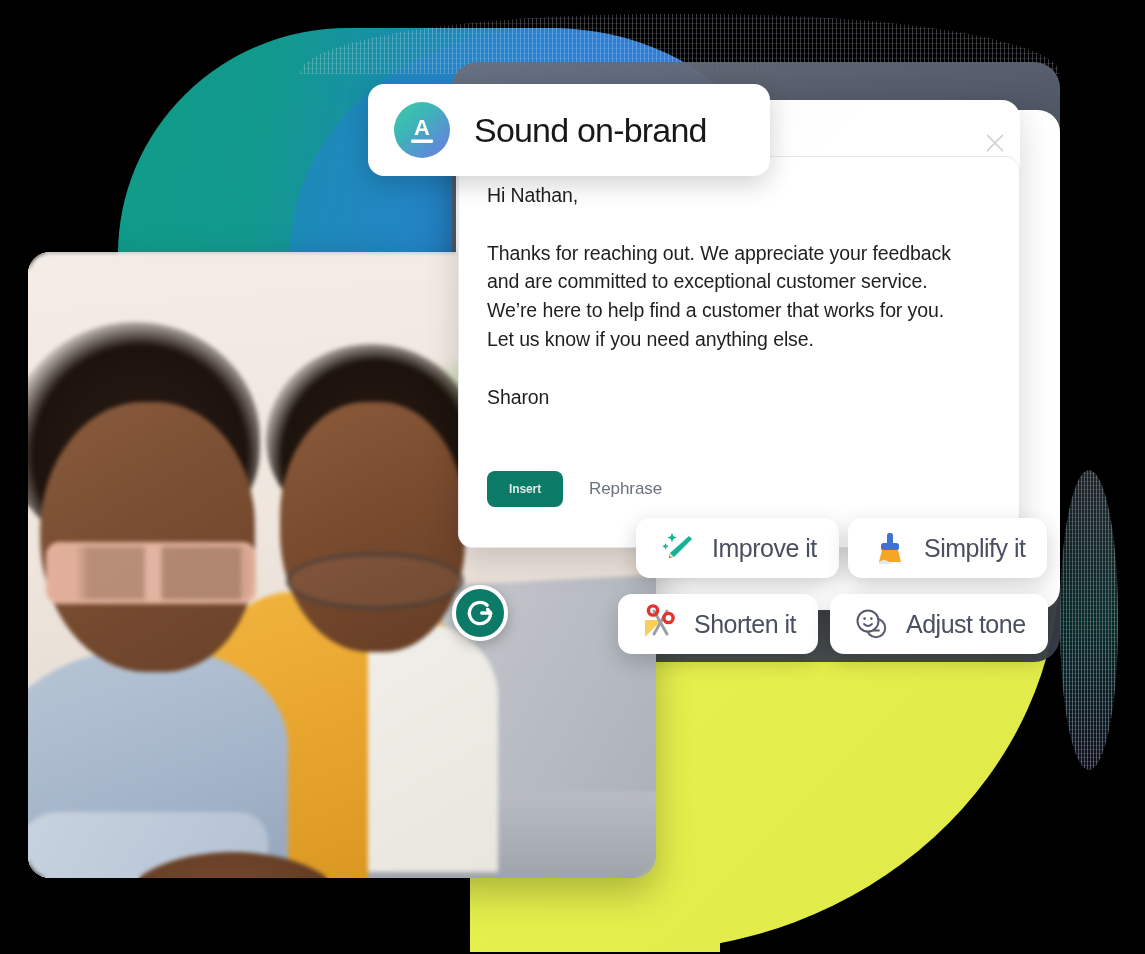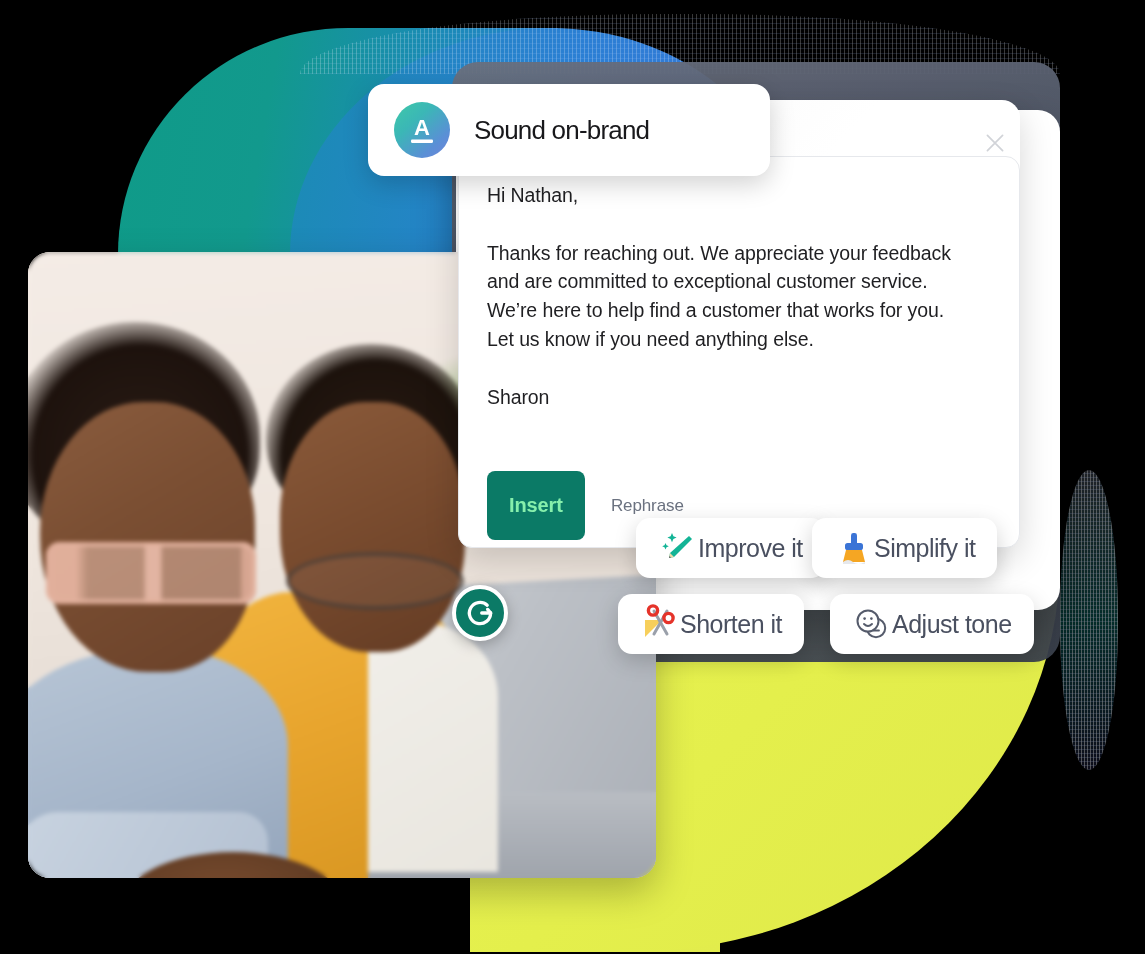--- a/index.html
+++ b/index.html
@@ -196,54 +196,54 @@
     padding:24px 28px;
   }
   .email-body{
     font-size:19.5px; line-height:28.8px; color:#1f1f22; letter-spacing:-0.1px;
   }
   .email-body p{ margin:0; }
   .blank-line{ height:28.8px; }
 
   .actions{ position:absolute; left:28px; top:314px; display:flex; align-items:center; gap:22px; }
   .btn-insert{
-    background:#0b7a66; color:#86efac; font-size:20px; font-weight:bold;
-    border:none; border-radius:8px; padding:23px 22px; cursor:pointer;
+    background:#0b7a66; color:#e5e5e5; font-size:12px; font-weight:bold;
+    border:none; border-radius:8px; padding:11px 22px; cursor:pointer;
     letter-spacing:-0.1px;
   }
   .btn-rephrase{
     background:none; border:none; color:#6b7280; font-size:17px; cursor:pointer;
     letter-spacing:-0.1px; padding:4px;
   }
 
   
   .badge{
     position:absolute; left:368px; top:84px; width:402px; height:92px;
     background:#ffffff; border-radius:16px;
     box-shadow:0 8px 26px rgba(0,0,0,.18);
     display:flex; align-items:center; gap:24px; padding:0 26px;
   }
   .badge-icon{
     width:56px; height:56px; border-radius:50%; flex:0 0 auto;
     background:linear-gradient(138deg,#3fc9a8 0%,#3bb7b6 35%,#5a8fd6 75%,#6f85d8 100%);
     display:flex; align-items:center; justify-content:center;
   }
-  .badge-text{ font-size:26px; color:#18181b; letter-spacing:-0.8px; white-space:nowrap; }
+  .badge-text{ font-size:34px; color:#18181b; letter-spacing:-0.8px; white-space:nowrap; }
 
   
   .chip{
     position:absolute; background:#ffffff; border-radius:14px;
     box-shadow:0 7px 22px rgba(0,0,0,.18);
-    display:flex; align-items:center; 
+    display:flex; align-items:center; gap:14px;
     padding:0 22px; height:60px;
   }
   .chip-label{ font-size:25px; color:#4a5060; letter-spacing:-0.5px; white-space:nowrap; }
   .chip-icon{ width:40px; height:40px; flex:0 0 auto; display:block; }
   .chip-improve{ left:636px; top:518px; }
-  .chip-simplify{ left:812px; top:518px; }
+  .chip-simplify{ left:848px; top:518px; }
   .chip-shorten{ left:618px; top:594px; }
   .chip-tone{   left:830px; top:594px;justify-content:center; }
 </style>
 </head>
 <body>
 
 <div id="stage">
 
   <div class="shape-teal"></div>
   <div class="shape-teal2"></div>

